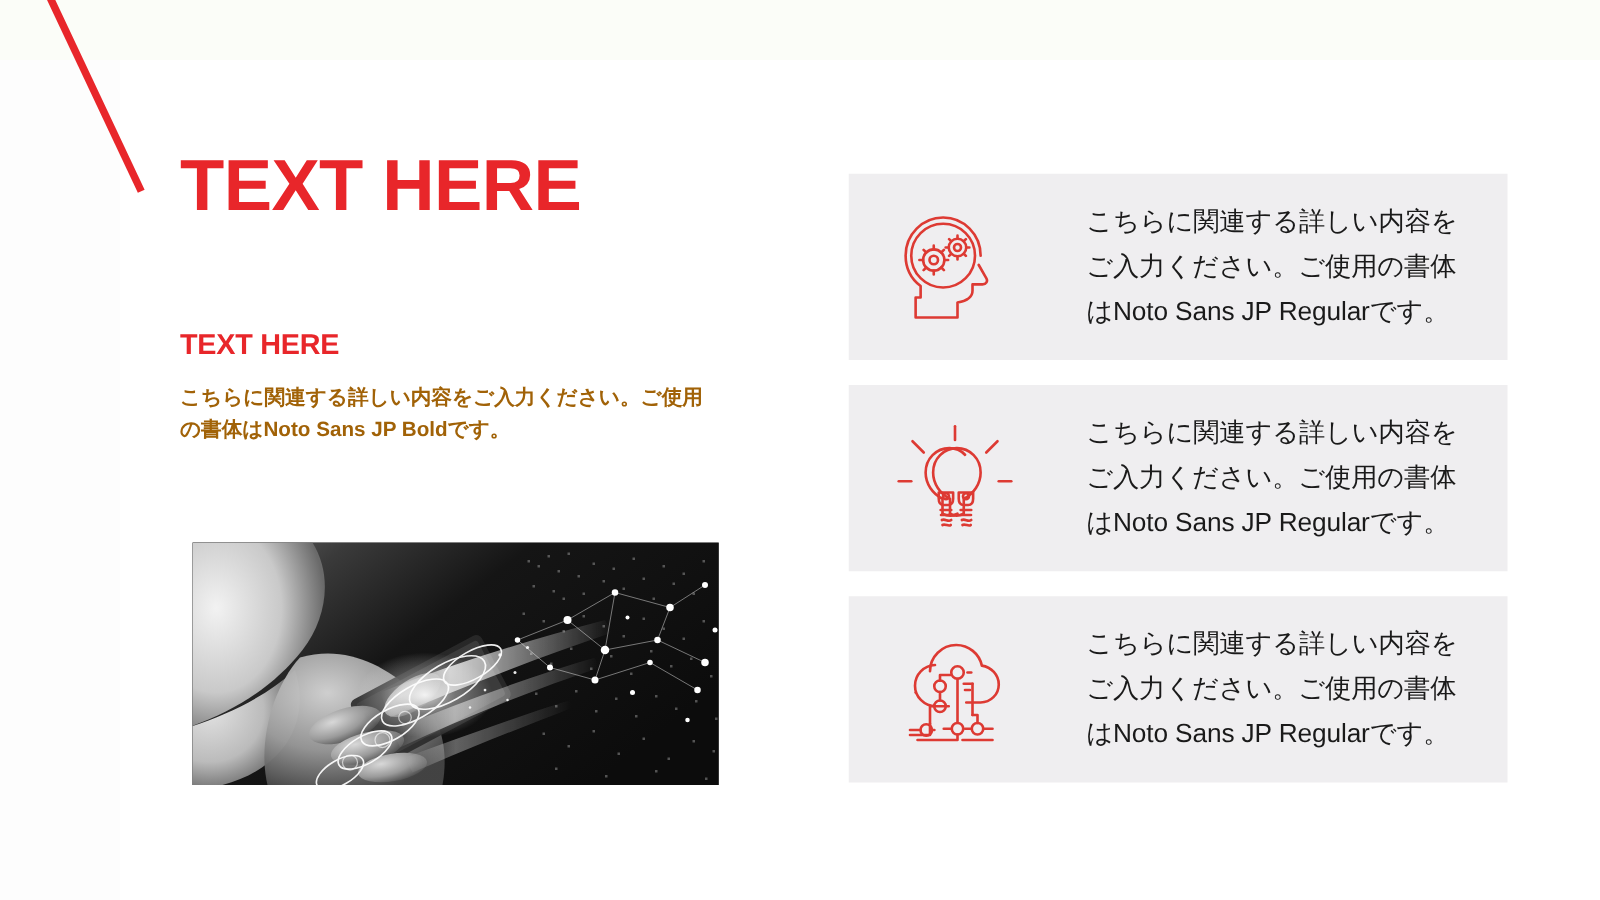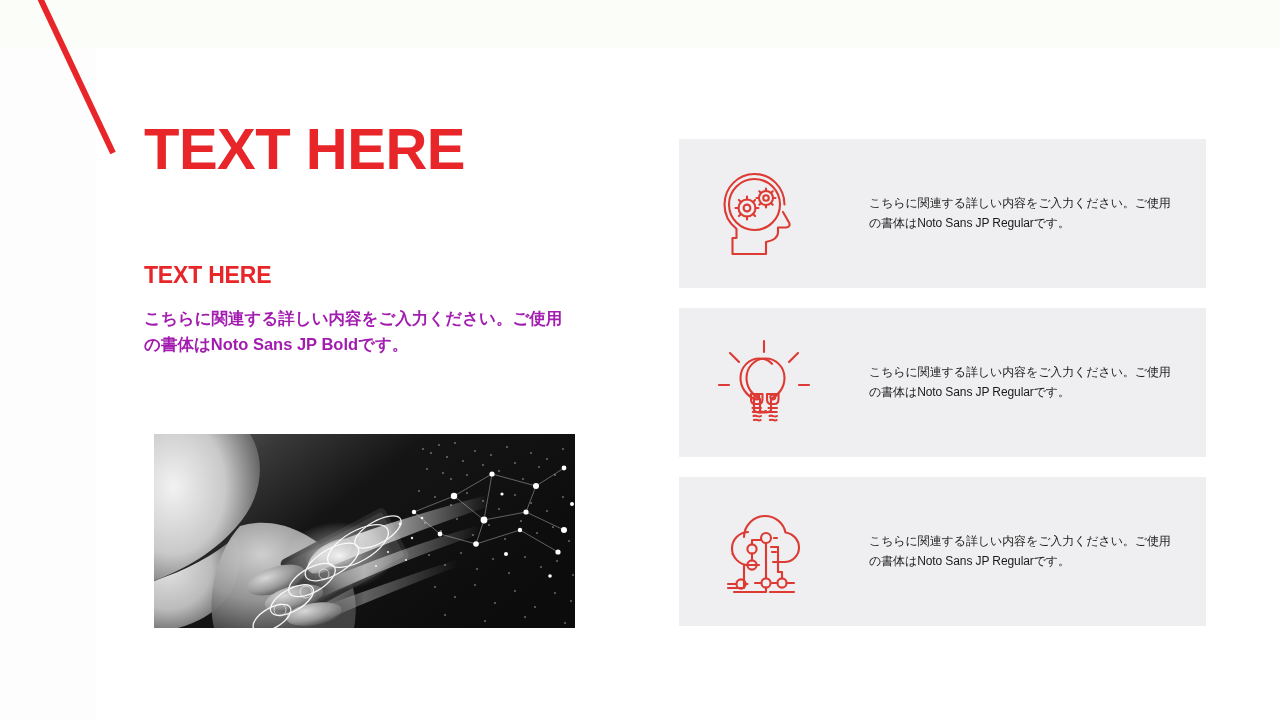--- a/index.html
+++ b/index.html
@@ -77,21 +77,21 @@
     letter-spacing: -0.2px;
     white-space: nowrap;
   }
   .lead-body {
     position: absolute;
     left: 0;
     top: 186px;
     width: 430px;
     font-size: 16.5px;
     font-weight: bold;
-    color: #a21caf;
+    color: #a16207;
     line-height: 1.55;
     margin: 0;
   }
 
   .photo {
     position: absolute;
     left: 154px;
     top: 434px;
     width: 421px;
     height: 194px;
@@ -126,21 +126,21 @@
     align-items: center;
     justify-content: center;
   }
   .card-icon svg { display: block; }
   .card-text {
     position: absolute;
     left: 190px;
     top: 50%;
     transform: translateY(-50%);
     width: 310px;
-    font-size: 12px;
+    font-size: 21px;
     line-height: 1.72;
     color: #1a1a1a;
     letter-spacing: -0.1px;
   }
 </style>
 </head>
 <body>
 
 <div class="bg-top-band"></div>
 <div class="bg-left-panel"></div>

